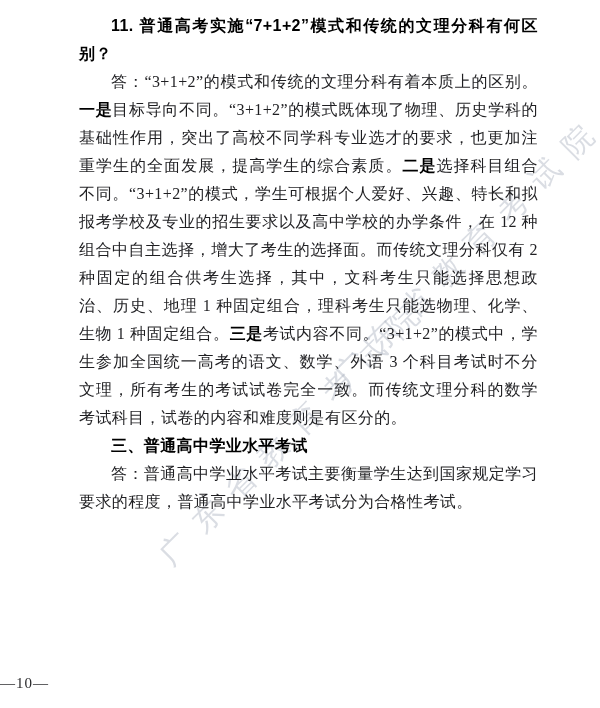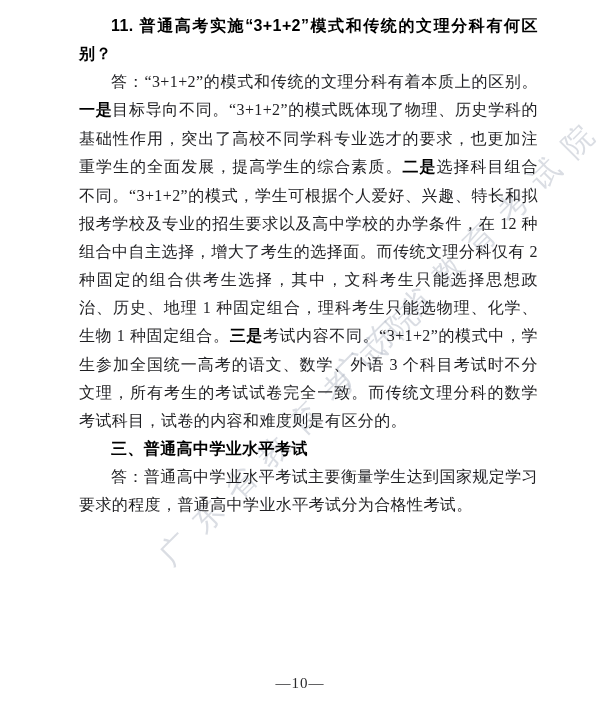--- a/index.html
+++ b/index.html
@@ -46,45 +46,44 @@
     text-indent: 2em;
   }
   .q-title {
     font-weight: bold;
     color: #000000;
     font-family: "Liberation Sans", "DejaVu Sans", sans-serif;
   }
   .b {
     font-weight: bold;
     color: #000000;
-    font-family: Liberation Mono, monospace;
+    font-family: Liberation Sans, sans-serif;
   }
   .page-number {
     position: absolute;
     left: 0;
     bottom: 16px;
     width: 100%;
-    text-align: center;
     font-size: 15px;
     letter-spacing: 1px;
     color: #2a2a2c;
     z-index: 2;
   }
 </style>
 </head>
 <body>
 
 <div class="page">
 
   <div class="watermark wm1">广东省教育考试院</div>
   <div class="watermark wm2">广东省教育考试院</div>
 
   <div class="body-text">
 
-    <p class="q-title">11. 普通高考实施“3+1+2”模式和传统的文理分科有何区别？</p>
+    <p class="q-title">11. 普通高考实施“7+1+2”模式和传统的文理分科有何区别？</p>
 
     <p><span>答：“3+1+2”的模式和传统的文理分科有着本质上的区别。</span><span class="b">一是</span><span>目标导向不同。“3+1+2”的模式既体现了物理、历史学科的基础性作用，突出了高校不同学科专业选才的要求，也更加注重学生的全面发展，提高学生的综合素质。</span><span class="b">二是</span><span>选择科目组合不同。“3+1+2”的模式，学生可根据个人爱好、兴趣、特长和拟报考学校及专业的招生要求以及高中学校的办学条件，在 12 种组合中自主选择，增大了考生的选择面。而传统文理分科仅有 2 种固定的组合供考生选择，其中，文科考生只能选择思想政治、历史、地理 1 种固定组合，理科考生只能选物理、化学、生物 1 种固定组合。</span><span class="b">三是</span><span>考试内容不同。“3+1+2”的模式中，学生参加全国统一高考的语文、数学、外语 3 个科目考试时不分文理，所有考生的考试试卷完全一致。而传统文理分科的数学考试科目，试卷的内容和难度则是有区分的。</span></p>
 
     <p class="q-title">三、普通高中学业水平考试</p>
 
 
     <p>答：普通高中学业水平考试主要衡量学生达到国家规定学习要求的程度，普通高中学业水平考试分为合格性考试。</p>
 
 
   </div>

